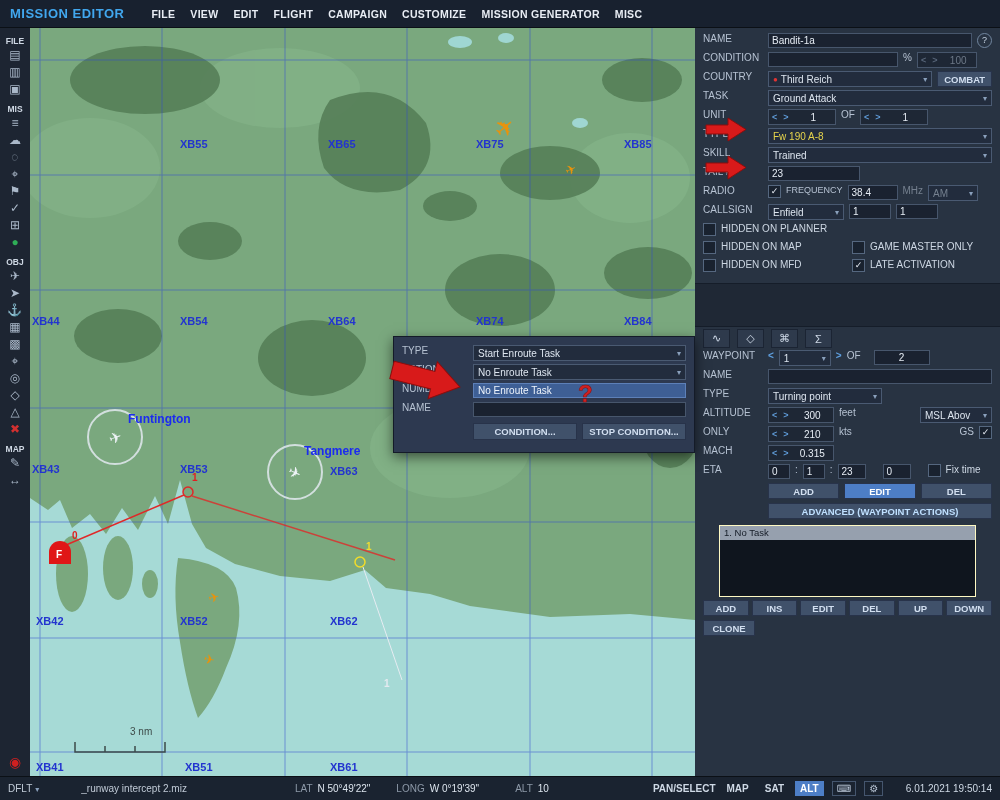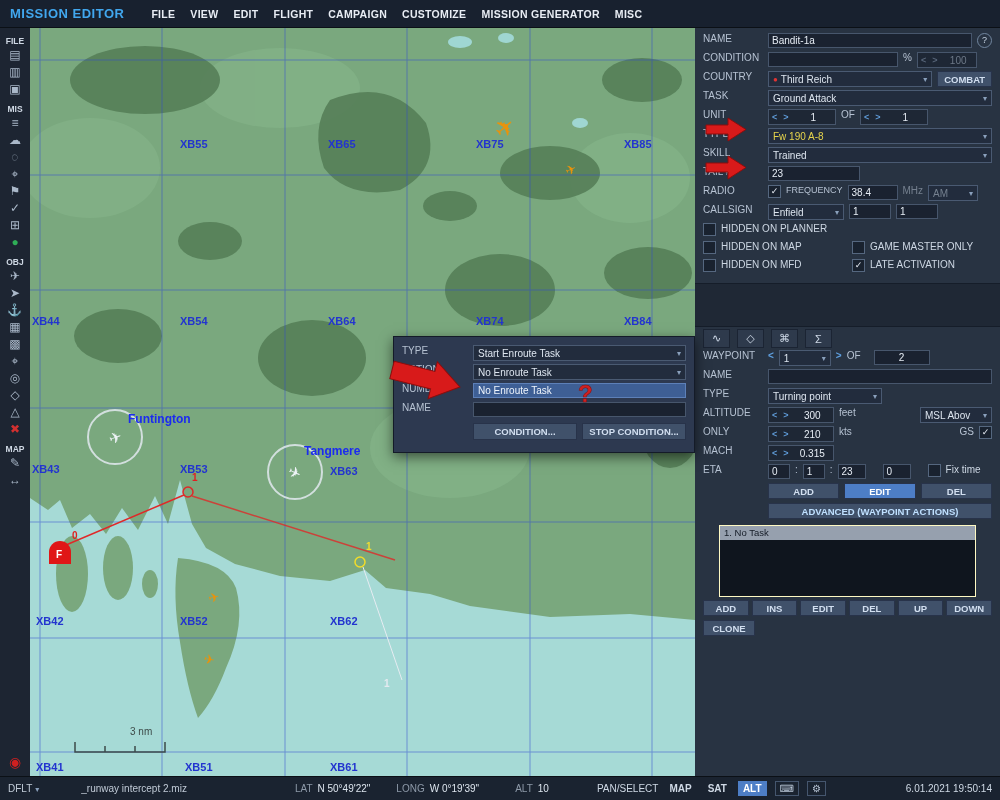--- a/index.html
+++ b/index.html
@@ -496,21 +496,21 @@
     <span>DFLT</span>
     <span class="caret">▾</span>
   </span>
   <span style="margin-left:42px;color:#c0cad6">_runway intercept 2.miz</span>
   <span class="sb-lbl" style="margin-left:108px">LAT</span>
   <span class="sb-val">N 50°49'22"</span>
   <span class="sb-lbl" style="margin-left:26px">LONG</span>
   <span class="sb-val">W 0°19'39"</span>
   <span class="sb-lbl" style="margin-left:36px">ALT</span>
   <span class="sb-val">10</span>
-  <span style="margin-left:48px;font-weight:normal;color:#cfd9e5">PAN/SELECT</span>
+  <span style="margin-left:104px;font-weight:bold;color:#cfd9e5">PAN/SELECT</span>
   <span class="sb-btn">MAP</span>
   <span class="sb-btn">SAT</span>
   <span class="sb-btn active">ALT</span>
   <span class="sb-icon">⌨</span>
   <span class="sb-icon">⚙</span>
   <span style="margin-left:auto;color:#cfd9e5">6.01.2021 19:50:14</span>
 </div>
 
 <svg class="annotations" width="1000" height="800" viewBox="0 0 1000 800">
   <g fill="#d81a1a" stroke="#8c0d0d" stroke-width="1">

